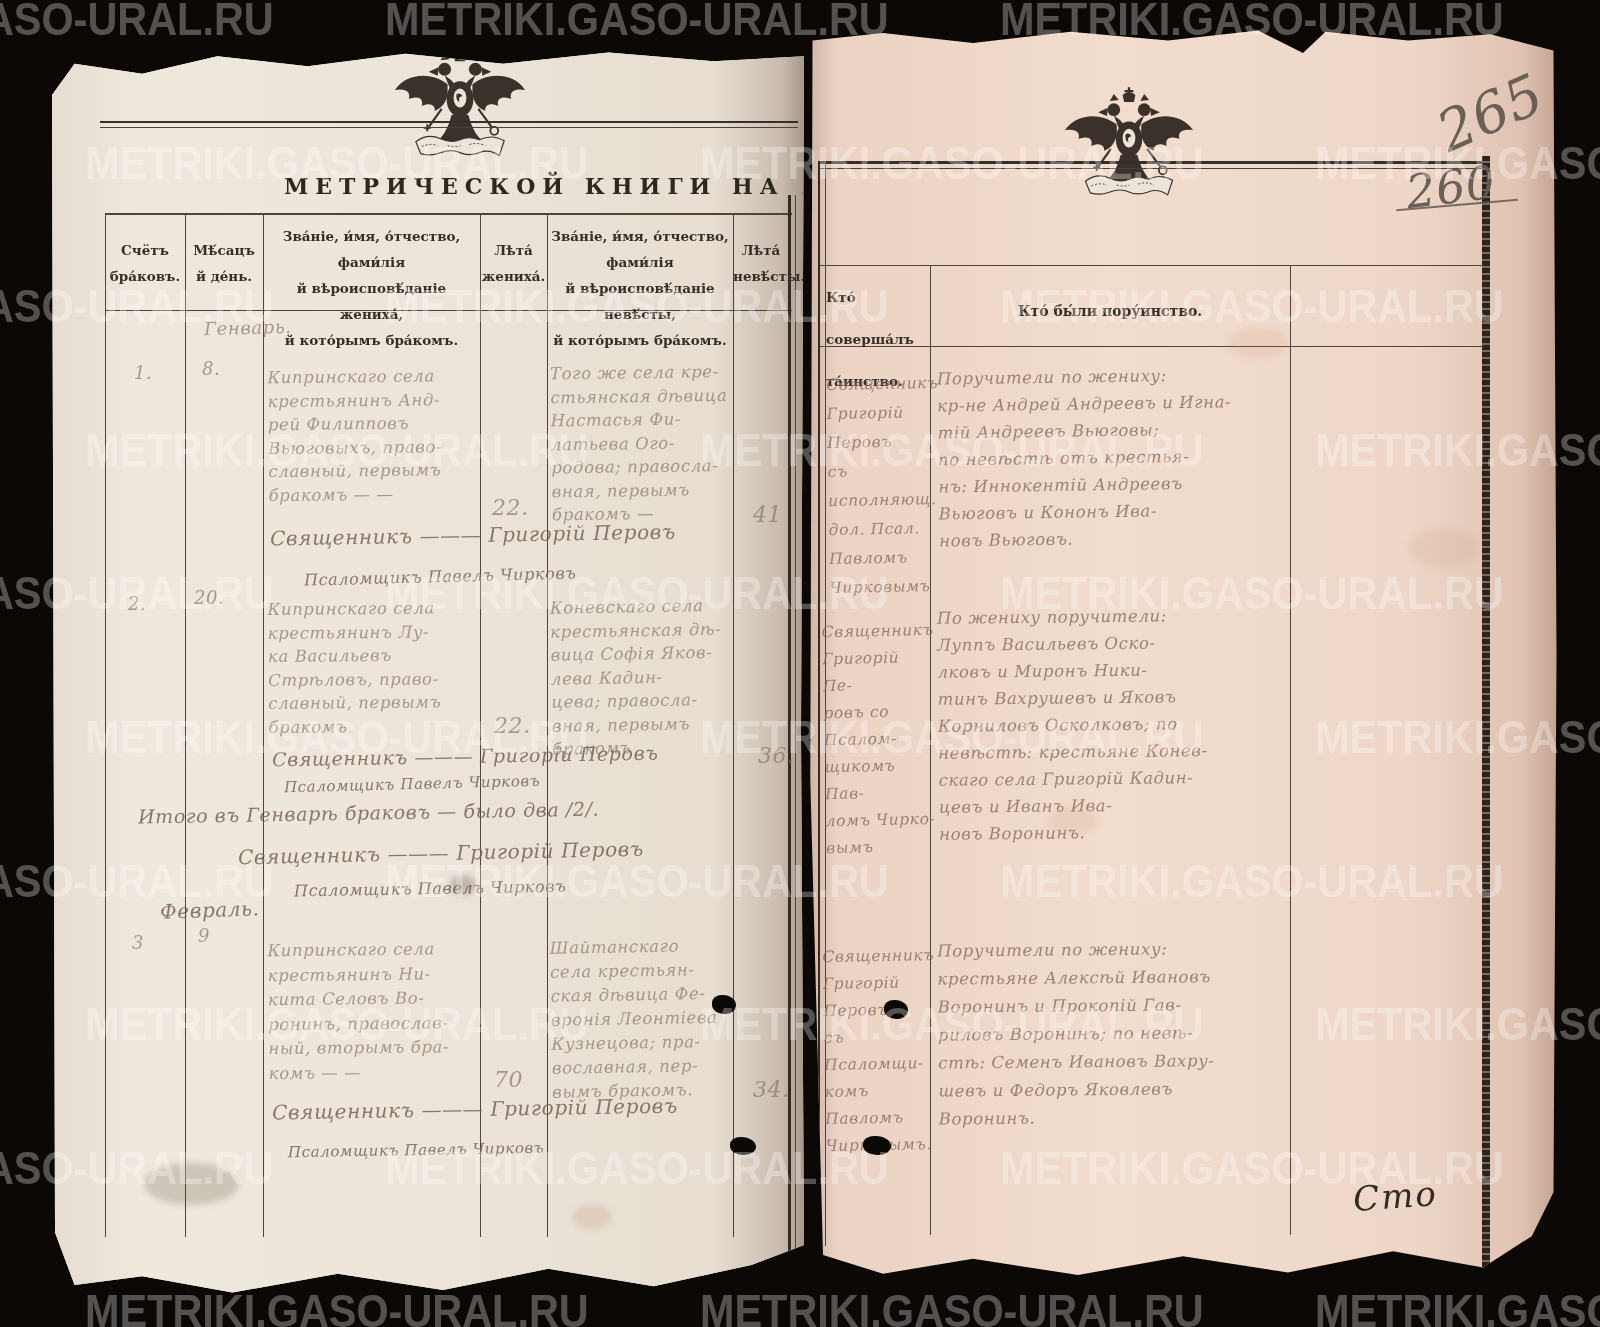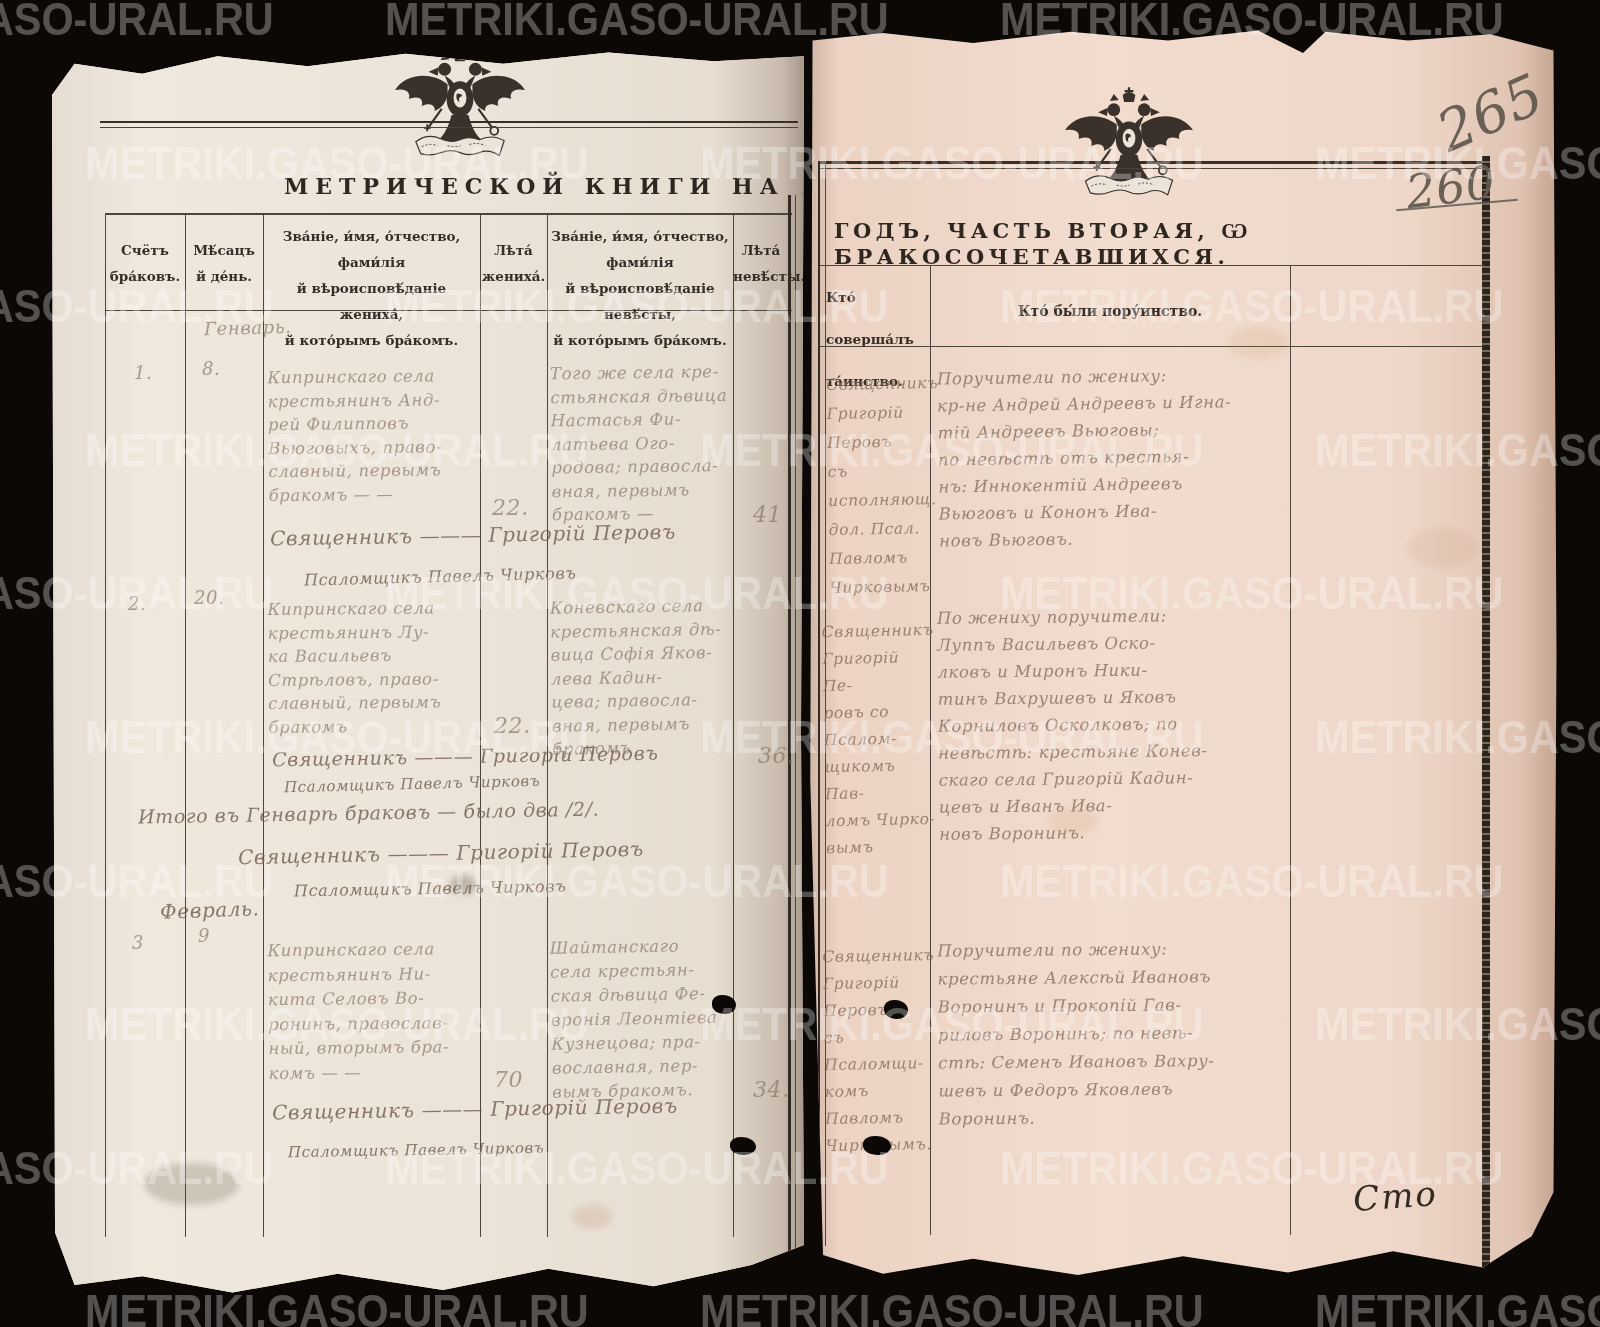--- a/index.html
+++ b/index.html
@@ -201,21 +201,20 @@
 
   <svg class="eagle" style="left:252px;top:52px;width:138px;height:126px" viewBox="0 0 141 118">
     <use href="#eagleDef"></use>
   </svg>
 
   <div class="dbl" style="left:10px;top:133px;width:672px;border-top-width:3px"></div>
   <div class="lnD" style="left:10px;top:133px;width:2px;height:1085px"></div>
   <div class="ln" style="left:17px;top:133px;width:1px;height:1085px"></div>
   <div class="hatch" style="left:674px;top:128px;width:8px;height:1118px"></div>
 
-  <div class="titleR" style="position:absolute;left:26px;top:190px;width:650px">ГОДЪ, ЧАСТЬ ВТОРАЯ, Ѡ БРАКОСОЧЕТАВШИХСЯ.</div>
 
   <div class="ln" style="left:12px;top:237px;width:664px;height:1px"></div>
   <div class="ln" style="left:12px;top:318px;width:664px;height:1px"></div>
   <div class="ln" style="left:122px;top:237px;width:1px;height:970px"></div>
   <div class="ln" style="left:482px;top:237px;width:1px;height:970px"></div>
 
   <div class="hdr pre" style="position:absolute;left:14px;top:248px;width:106px;line-height:42px;text-align:left;padding-left:4px">Кто́ соверша́лъ
 та́инство.</div>
   <div class="hdr" style="position:absolute;left:122px;top:270px;width:360px;font-size:14px">Кто́ бы́ли пору́инство.</div>
 

